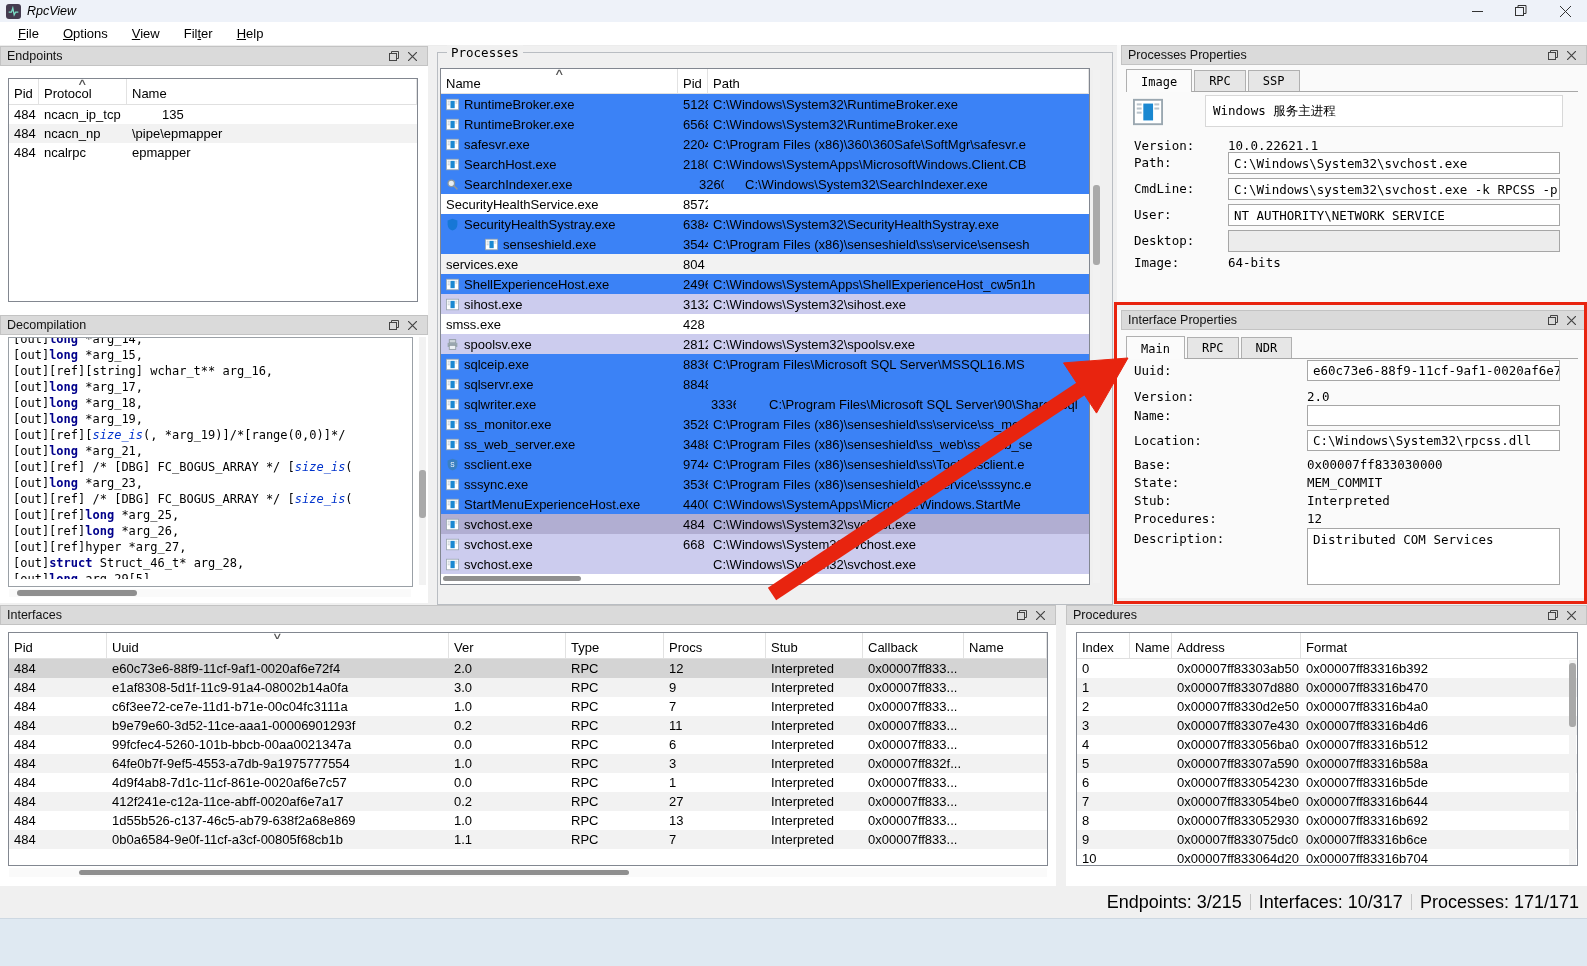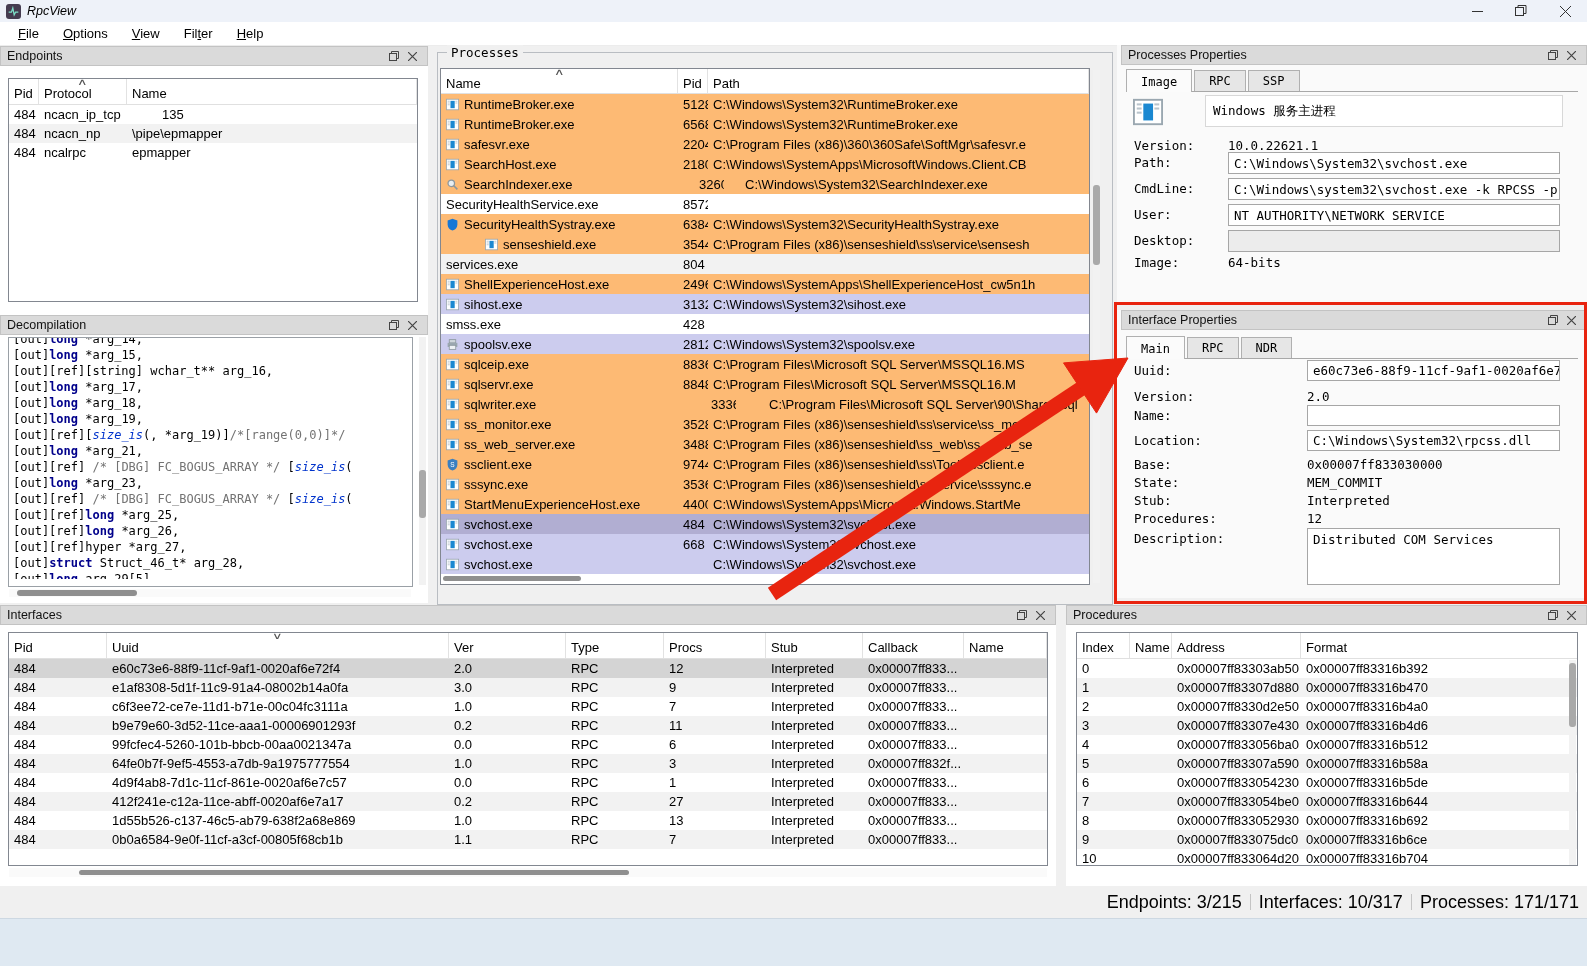--- a/index.html
+++ b/index.html
@@ -23,35 +23,35 @@
   .propbg{background:#fafafa;}
   
   .tbl{position:absolute;background:#fff;border:1px solid #828790;box-sizing:border-box;overflow:hidden;}
   .thead{position:relative;display:flex;background:#fff;border-bottom:1px solid #e0e0e0;box-sizing:border-box;}
   .hcell{box-sizing:border-box;padding:7px 0 0 5px;border-right:1px solid #e2e2e2;white-space:nowrap;overflow:hidden;font-size:13px;}
   .hcell:last-child{border-right:none;}
   .sortcaret{position:absolute;top:-2px;font-size:9px;color:#555;transform:scaleX(1.6);}
   .trow{display:flex;align-items:center;white-space:nowrap;}
   .tcell{box-sizing:border-box;padding-left:5px;overflow:hidden;white-space:nowrap;display:flex;align-items:center;}
   .alt{background:#f2f2f2;}
-  .ry{background:#fdba74;}
+  .ry{background:#3b82f6;}
   .rl{background:#ccccee;}
   .rs{background:#b1aed2;}
   .selrow{background:#d4d4d4;}
   .pico{margin-right:5px;flex:0 0 auto;display:inline-flex;}
   
   .sbtrack{position:absolute;background:#f2f2f2;}
   .sbthumb{position:absolute;background:#a9a9a9;border-radius:3px;}
   
   #code{position:absolute;left:8px;top:337px;width:403px;height:248px;overflow:hidden;background:#fff;}
   .codeline{font-family:"DejaVu Sans Mono",monospace;font-size:12px;line-height:16px;white-space:pre;}
   .cp{color:#000;}
   .ck{color:#00008b;font-weight:bold;}
   .ci{color:#0033cc;font-style:italic;}
-  .cr{color:#737373;}
+  .cr{color:#000000;}
   
   .gbox{position:absolute;border:1px solid #b9bdc2;}
   .gtitle{position:absolute;background:#f0f0f0;padding:0 4px;font-size:12.5px;font-family:"DejaVu Sans Mono",monospace;}
   
   .mono{font-family:"DejaVu Sans Mono",monospace;font-size:12.5px;}
   .tabstrip{position:absolute;display:flex;align-items:flex-end;border-bottom:1px solid #a8a8a8;}
   .tab{font-family:"DejaVu Sans Mono",monospace;font-size:12px;padding:3px 14px;background:#e6e6e6;border:1px solid #b0b0b0;border-bottom:none;margin-right:2px;}
   .tab.active{background:#fbfbfb;padding-top:5px;position:relative;top:1px;}
   .inputbox{position:absolute;background:#fff;border:1px solid #a6a6a6;box-sizing:border-box;display:flex;align-items:center;overflow:hidden;}
   .inputbox.dis{background:#ececec;}
@@ -374,21 +374,20 @@
                 <rect x="0.5" y="1.5" width="15" height="13" fill="#fff" stroke="#9aa7b0"></rect>
                 <rect x="2" y="3.4" width="2.6" height="1.1" fill="#b9c4cc"></rect>
                 <rect x="2" y="5.6" width="2.6" height="1.1" fill="#b9c4cc"></rect>
                 <rect x="2" y="7.8" width="2.6" height="1.1" fill="#b9c4cc"></rect>
                 <rect x="11.4" y="3.4" width="2.6" height="1.1" fill="#b9c4cc"></rect>
                 <rect x="11.4" y="5.6" width="2.6" height="1.1" fill="#b9c4cc"></rect>
                 <rect x="5.5" y="3.5" width="5.2" height="9" fill="#1b88d1"></rect>
               </svg>
             </span>sqlservr.exe</div>
           <div class="tcell" style="width: 30px; flex: 0 0 auto; height: 100%;">8848</div>
-          <div class="tcell" style="width: 381px; flex: 1 1 0%; height: 100%;">C:\Program Files\Microsoft SQL Server\MSSQL16.M</div>
         </div>
         <div class="trow ry" style="height: 20px; gap: 28px;">
           <div class="tcell" style="width: 237px; flex: 0 0 auto; height: 100%;"><span class="pico">
               <svg width="13" height="13" viewBox="0 0 16 16">
                 <rect x="0.5" y="1.5" width="15" height="13" fill="#fff" stroke="#9aa7b0"></rect>
                 <rect x="2" y="3.4" width="2.6" height="1.1" fill="#b9c4cc"></rect>
                 <rect x="2" y="5.6" width="2.6" height="1.1" fill="#b9c4cc"></rect>
                 <rect x="2" y="7.8" width="2.6" height="1.1" fill="#b9c4cc"></rect>
                 <rect x="11.4" y="3.4" width="2.6" height="1.1" fill="#b9c4cc"></rect>
                 <rect x="11.4" y="5.6" width="2.6" height="1.1" fill="#b9c4cc"></rect>

